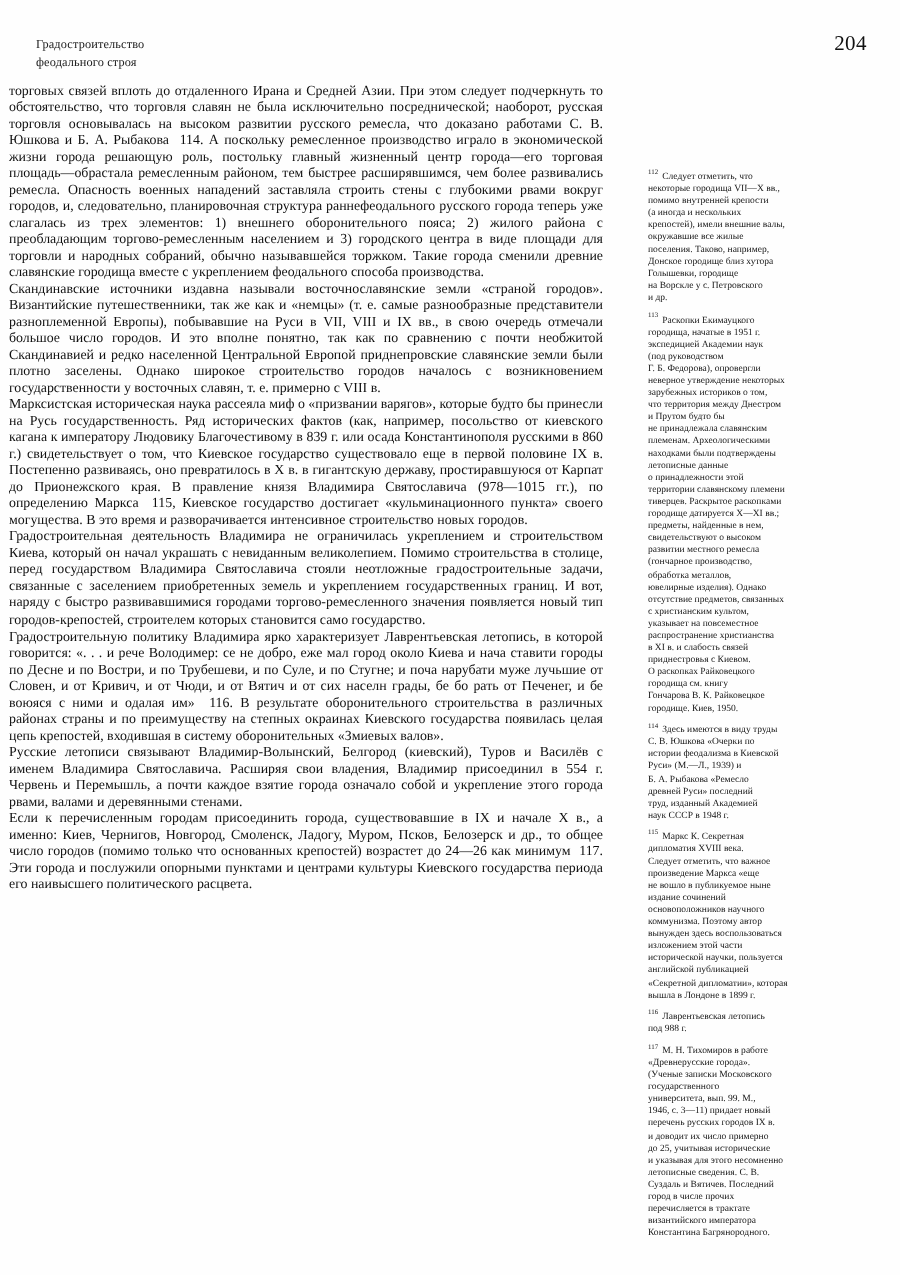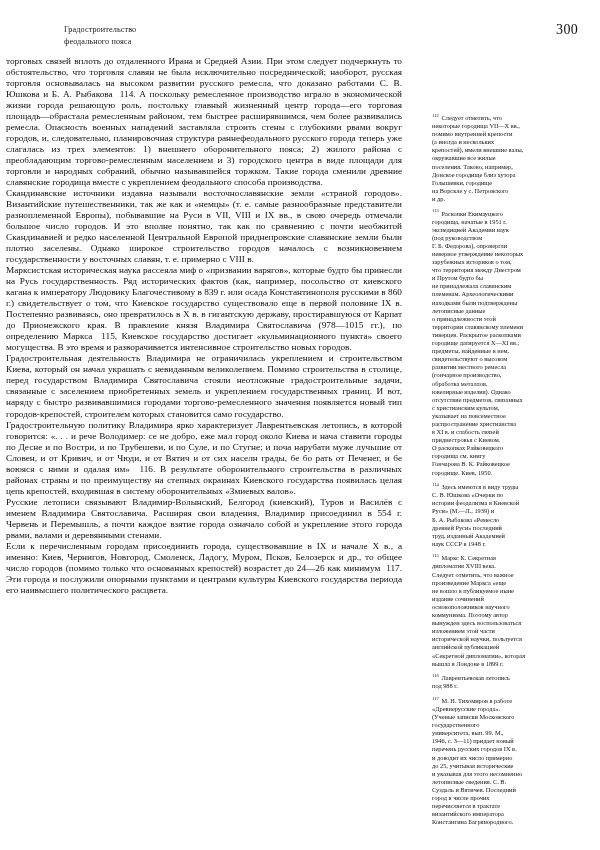--- a/index.html
+++ b/index.html
@@ -25,21 +25,20 @@
   
   .runhead {
     position: absolute;
     left: 24px;
     top: 24px;
     width: 260px;
     font-size: 8.2px;
     line-height: 1.42;
     color: #1a1a1a;
     letter-spacing: 0.1px;
-    margin-left: 40px;
   }
   .runhead div { white-space: nowrap; }
 
   .folio {
     position: absolute;
     right: 22px;
     top: 22px;
     font-size: 14px;
     color: #111;
     letter-spacing: 0.3px;
@@ -89,24 +88,24 @@
   }
   .note-lines span { display: block; }
 </style>
 </head>
 <body>
 
 <div class="page">
 
   <div class="runhead">
     <div>Градостроительство</div>
-    <div>феодального пояса</div>
+    <div>феодального строя</div>
   </div>
 
-  <div class="folio">300</div>
+  <div class="folio">204</div>
 
   <div class="maincol">
     <p>торговых связей вплоть до отдаленного Ирана и Средней Азии. При этом следует подчеркнуть то обстоятельство, что торговля славян не была исключительно посреднической; наоборот, русская торговля основывалась на высоком развитии русского ремесла, что доказано работами С. В. Юшкова и Б. А. Рыбакова &nbsp;114. А поскольку ремесленное производство играло в экономической жизни города решающую роль, постольку главный жизненный центр города—его торговая площадь—обрастала ремесленным районом, тем быстрее расширявшимся, чем более развивались ремесла. Опасность военных нападений заставляла строить стены  с  глубокими рвами вокруг городов, и, следовательно, планировочная структура раннефеодального русского города теперь уже слагалась из  трех элементов: 1) внешнего оборонительного пояса; 2)  жилого района с преобладающим торгово-ремесленным населением и 3)  городского центра  в  виде  площади  для торговли и народных собраний,  обычно  называвшейся  торжком.  Такие города сменили древние славянские городища вместе с укреплением феодального способа производства.</p>
     <p>Скандинавские источники  издавна  называли  восточнославянские земли «страной городов». Византийские путешественники, так же как и «немцы» (т. е. самые разнообразные представители разноплеменной Европы), побывавшие на Руси в VII, VIII и IX вв., в свою очередь отмечали большое число городов. И это вполне понятно, так как по сравнению с почти необжитой Скандинавией  и  редко  населенной  Центральной  Европой  приднепровские славянские земли были плотно  заселены.  Однако  широкое строительство городов началось с возникновением государственности у восточных славян, т. е. примерно с VIII в.</p>
     <p>Марксистская историческая наука рассеяла миф о «призвании варягов», которые будто бы принесли на Русь государственность. Ряд исторических фактов (как,  например,  посольство  от киевского  кагана  к  императору Людовику Благочестивому в 839 г. или осада Константинополя русскими в 860 г.) свидетельствует о том, что Киевское  государство  существовало еще в первой половине IX в. Постепенно  развиваясь,  оно  превратилось в X в. в гигантскую державу, простиравшуюся  от  Карпат  до  Прионежского края. В правление князя Владимира Святославича (978—1015 гг.), по определению Маркса &nbsp;115,  Киевское государство  достигает  «кульминационного пункта» своего могущества. В это время и разворачивается интенсивное строительство новых городов.</p>
     <p>Градостроительная деятельность  Владимира  не  ограничилась  укреплением и строительством Киева, который он начал украшать с невиданным великолепием. Помимо строительства в столице, перед государством Владимира Святославича стояли неотложные градостроительные задачи, связанные с заселением приобретенных земель и укреплением государственных границ. И вот, наряду с быстро развивавшимися  городами  торгово-ремесленного значения появляется новый тип городов-крепостей, строителем которых становится само государство.</p>
     <p>Градостроительную политику Владимира ярко характеризует Лаврентьевская летопись, в которой говорится: «. . . и рече Володимер: се не добро, еже мал город около Киева и нача ставити городы по Десне и по Востри, и по Трубешеви, и по Суле, и по Стугне; и поча нарубати муже лучьшие от Словен, и от Кривич, и от Чюди, и от Вятич  и  от  сих  населн  грады, бе бо рать от Печенег, и бе воюяся с ними и одалая им» &nbsp;116. В результате оборонительного строительства в различных районах страны и по преимуществу на степных окраинах Киевского государства появилась целая цепь крепостей, входившая в систему оборонительных «Змиевых валов».</p>
     <p>Русские летописи связывают Владимир-Волынский, Белгород (киевский), Туров и Василёв с именем Владимира Святославича. Расширяя свои владения, Владимир присоединил в 554 г. Червень и Перемышль, а почти каждое взятие города означало собой и укрепление  этого  города  рвами, валами и деревянными стенами.</p>
     <p>Если к перечисленным  городам  присоединить  города,  существовавшие в IX и начале X в., а именно: Киев, Чернигов, Новгород, Смоленск, Ладогу, Муром, Псков, Белозерск  и  др., то общее число городов (помимо только что основанных крепостей)  возрастет  до  24—26 как минимум &nbsp;117. Эти города и послужили опорными пунктами и центрами культуры Киевского государства периода его наивысшего политического расцвета.</p>
   </div>

